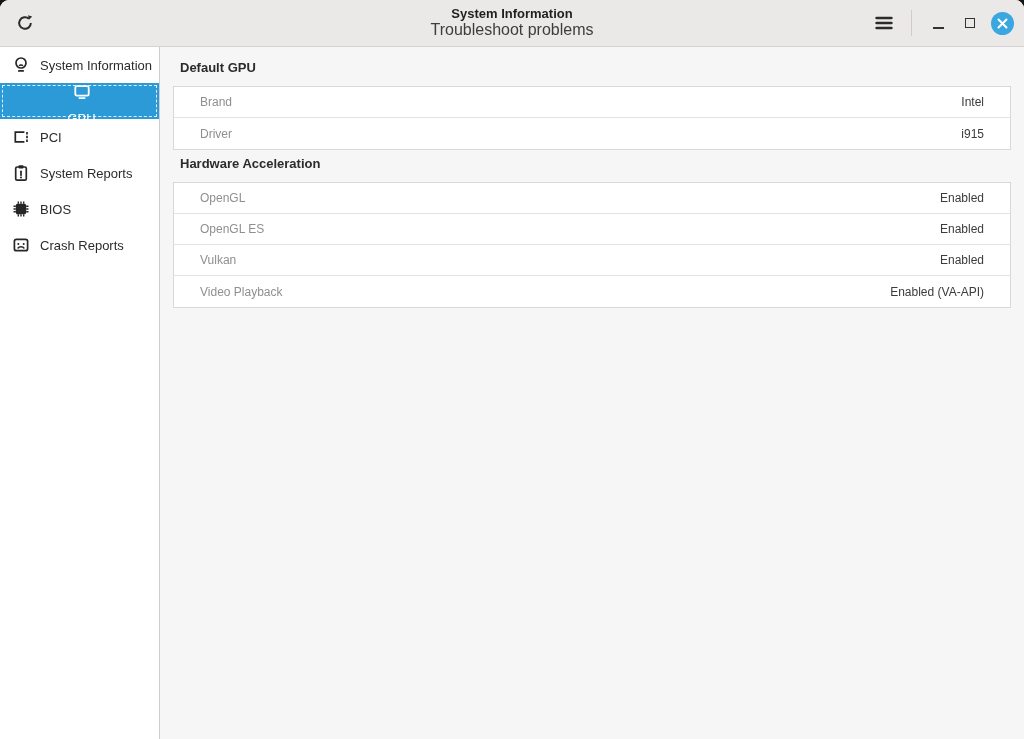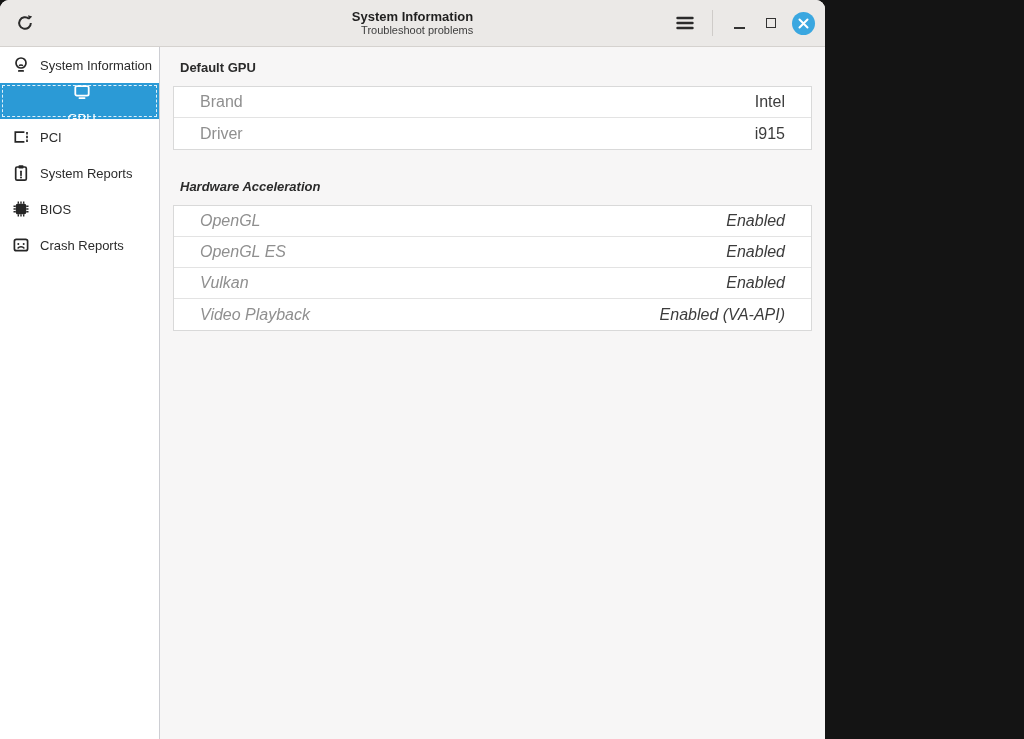--- a/index.html
+++ b/index.html
@@ -12,49 +12,49 @@
     --sidebar-border:#cdced3;
     --card-border:#d9d9d9;
     --row-border:#e3e3e3;
     --text-dark:#2b2b2b;
     --text-value:#3c3c3c;
     --text-label:#8f8f8f;
   }
   *{box-sizing:border-box;}
   html,body{margin:0;padding:0;background:#141414;}
   body{width:1024px;height:739px;font-family:"Liberation Sans","DejaVu Sans",sans-serif;overflow:hidden;}
-  .window{width:825px;height:739px;display:flex;flex-direction:column;border-radius:9px 9px 0 0;overflow:hidden;background:var(--sidebar-bg);}
+  .window{width:1024px;height:739px;display:flex;flex-direction:column;border-radius:9px 9px 0 0;overflow:hidden;background:var(--sidebar-bg);}
 
   
   .header{height:47px;flex:0 0 47px;background:var(--header-bg);border-bottom:1px solid var(--header-border);display:flex;align-items:center;position:relative;padding:0 8px;}
   .hbtn{width:34px;height:32px;border:none;background:transparent;border-radius:4px;display:flex;align-items:center;justify-content:center;color:var(--text-dark);cursor:pointer;padding:0;}
   .title-block{position:absolute;left:50%;top:50%;transform:translate(-50%,-50%);text-align:center;line-height:1.18;white-space:nowrap;}
   .title-block .t1{font-size:13px;font-weight:bold;color:#1f1f1f;}
-  .title-block .t2{font-size:11px;color:#3d3d3d;text-align:right;}
+  .title-block .t2{font-size:16px;color:#3d3d3d;}
   .header-right{margin-left:auto;display:flex;align-items:center;gap:4px;}
   .vsep{width:1px;height:26px;background:#cfccc9;margin:0 8px 0 6px;}
   .wbtn{width:28px;height:28px;border:none;background:transparent;display:flex;align-items:center;justify-content:center;cursor:pointer;padding:0;border-radius:4px;}
   .min-glyph{width:11px;height:0;border-bottom:2px solid #333;margin-top:9px;}
   .max-glyph{width:10px;height:10px;border:1.6px solid #333;background:transparent;}
   .close-circle{width:23px;height:23px;border-radius:50%;background:var(--close-btn);display:flex;align-items:center;justify-content:center;}
 
   
   .app-body{flex:1;display:flex;min-height:0;}
   .sidebar{width:160px;flex:0 0 160px;background:var(--sidebar-bg);border-right:1px solid var(--sidebar-border);display:flex;flex-direction:column;}
   .side-item{height:36px;flex:0 0 36px;display:flex;align-items:center;gap:10px;padding:0 8px 0 12px;font-size:13px;color:var(--text-dark);cursor:pointer;}
   .side-item .icon{width:18px;height:18px;flex:0 0 18px;display:flex;align-items:center;justify-content:center;color:#262626;}
   .side-item.active{background:var(--accent);color:#fff;outline:1px dashed rgba(255,255,255,.85);outline-offset:-3px;flex-direction:column;}
   .side-item.active .icon{color:#fff;}
   .side-label{white-space:nowrap;}
 
   .main{flex:1;background:var(--content-bg);padding:13px 13px;overflow:auto;min-width:0;}
   .section-title{font-size:13px;font-weight:bold;color:var(--text-dark);margin:0 0 10px 0;line-height:16px;padding-left:7px;}
-  .section + .section{margin-top:29px;font-style:italic;}
+  .section + .section{margin-top:6px;}
   .card{background:#fff;border:1px solid var(--card-border);}
-  .row{height:31px;display:flex;align-items:center;justify-content:space-between;padding:0 26px;border-bottom:1px solid var(--row-border);font-size:16px;}
+  .row{height:31px;display:flex;align-items:center;justify-content:space-between;padding:0 26px;border-bottom:1px solid var(--row-border);font-size:12px;}
   .row:last-child{border-bottom:none;}
   .row-label{color:var(--text-label);}
   .row-value{color:var(--text-value);}
   svg{display:block;}
 </style>
 </head>
 <body>
 
 <div class="window">
 

